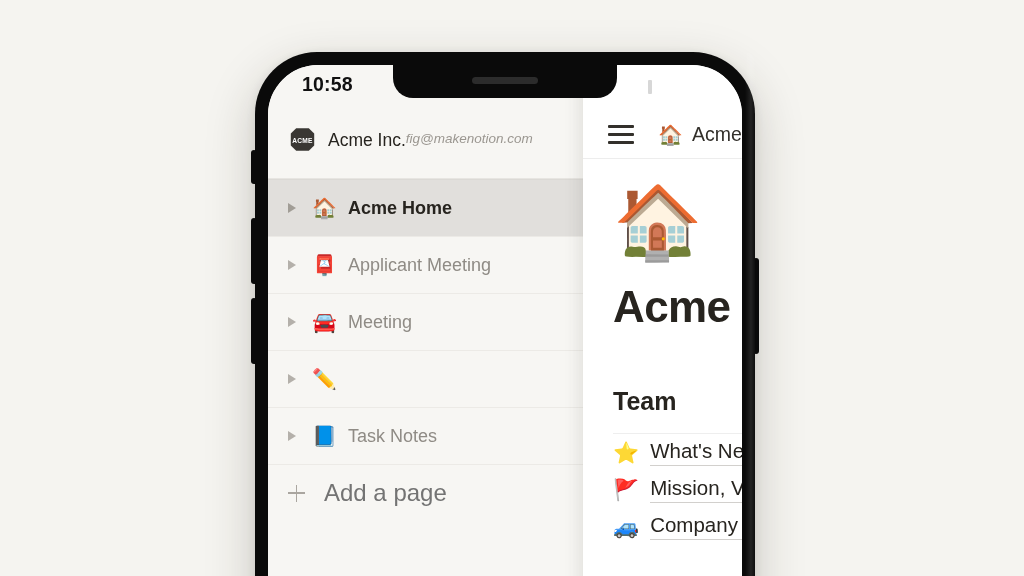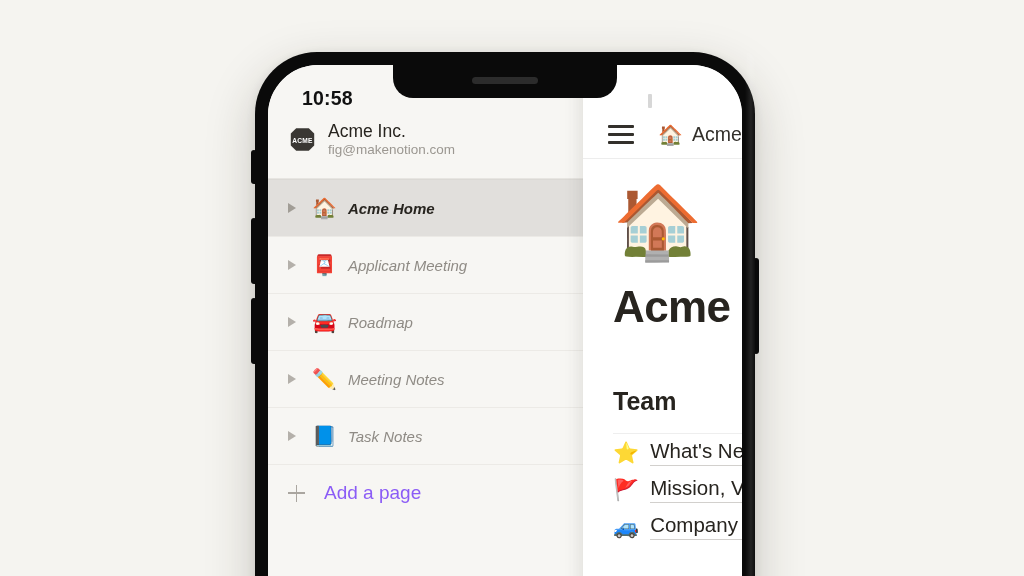--- a/index.html
+++ b/index.html
@@ -91,21 +91,21 @@
     top: 12px;
     width: 66px;
     height: 7px;
     border-radius: 4px;
     background: #2c2c2c;
   }
 
   
   #status-bar {
     position: absolute;
-    left: 0; top: 14px;
+    left: 0; top: 0;
     width: 100%;
     height: 46px;
     z-index: 35;
     pointer-events: none;
   }
   #status-time {
     position: absolute;
     left: 34px;
     top: 8px;
     font-size: 19.5px;
@@ -183,30 +183,31 @@
     gap: 11px;
   }
   #acme-logo {
     width: 29px;
     height: 29px;
     flex: 0 0 29px;
     position: relative;
   }
   #acme-logo svg { display: block; }
 
-  #workspace-meta { display: flex; flex-direction: column; justify-content: flex-end; }
+  #workspace-meta { display: flex; flex-direction: row; justify-content: flex-end; }
   #workspace-name {
     font-size: 17.5px;
     color: #27241f;
     line-height: 20px;
   }
   #workspace-email {
     font-size: 13.5px;
     color: #9b9791;
     line-height: 17px;
+    font-style: italic;
   }
 
   #sidebar-divider {
     height: 1px;
     background: #e7e5e1;
     margin-top: 19px;
   }
 
   #workspace-label {
     font-size: 13.5px;
@@ -239,24 +240,23 @@
     flex: 0 0 auto;
   }
   .nav-row.selected .triangle { border-left-color: #a19d96; }
   .nav-row .emoji {
     font-size: 20px;
     line-height: 1;
     margin-right: 11px;
     flex: 0 0 auto;
   }
   .nav-row .label {
-    font-size: 15px;
+    font-size: 18px;
     color: #8f8b85;
     white-space: nowrap;
-    font-style: italic;
   }
   .nav-row.selected .label {
     color: #27241f;
     font-weight: bold;
   }
 
   #add-page-row {
     display: flex;
     align-items: center;
     height: 57px;
@@ -273,22 +273,22 @@
   }
   #add-page-row .plus::before,
   #add-page-row .plus::after {
     content: "";
     position: absolute;
     background: #aaa6a0;
   }
   #add-page-row .plus::before { left: 0; top: 7.5px; width: 17px; height: 1.8px; }
   #add-page-row .plus::after  { top: 0; left: 7.5px; height: 17px; width: 1.8px; }
   #add-page-row .label {
-    font-size: 19px;
-    color: #8b5cf6;
+    font-size: 24px;
+    color: #737373;
   }
 
   
   #content-panel {
     position: absolute;
     left: 315px;
     top: 0;
     width: 320px;
     height: 100%;
     background: #ffffff;
@@ -449,27 +449,26 @@
 
         <div class="nav-row">
           <span class="triangle"></span>
           <span class="emoji">📮</span>
           <span class="label">Applicant Meeting</span>
         </div>
 
         <div class="nav-row">
           <span class="triangle"></span>
           <span class="emoji">🚘</span>
-          <span class="label">Roadmap</span>
+          <span class="label">Meeting</span>
         </div>
 
         <div class="nav-row">
           <span class="triangle"></span>
           <span class="emoji">✏️</span>
-          <span class="label">Meeting Notes</span>
         </div>
 
         <div class="nav-row">
           <span class="triangle"></span>
           <span class="emoji">📘</span>
           <span class="label">Task Notes</span>
         </div>
 
         <div id="add-page-row">
           <span class="plus"></span>

